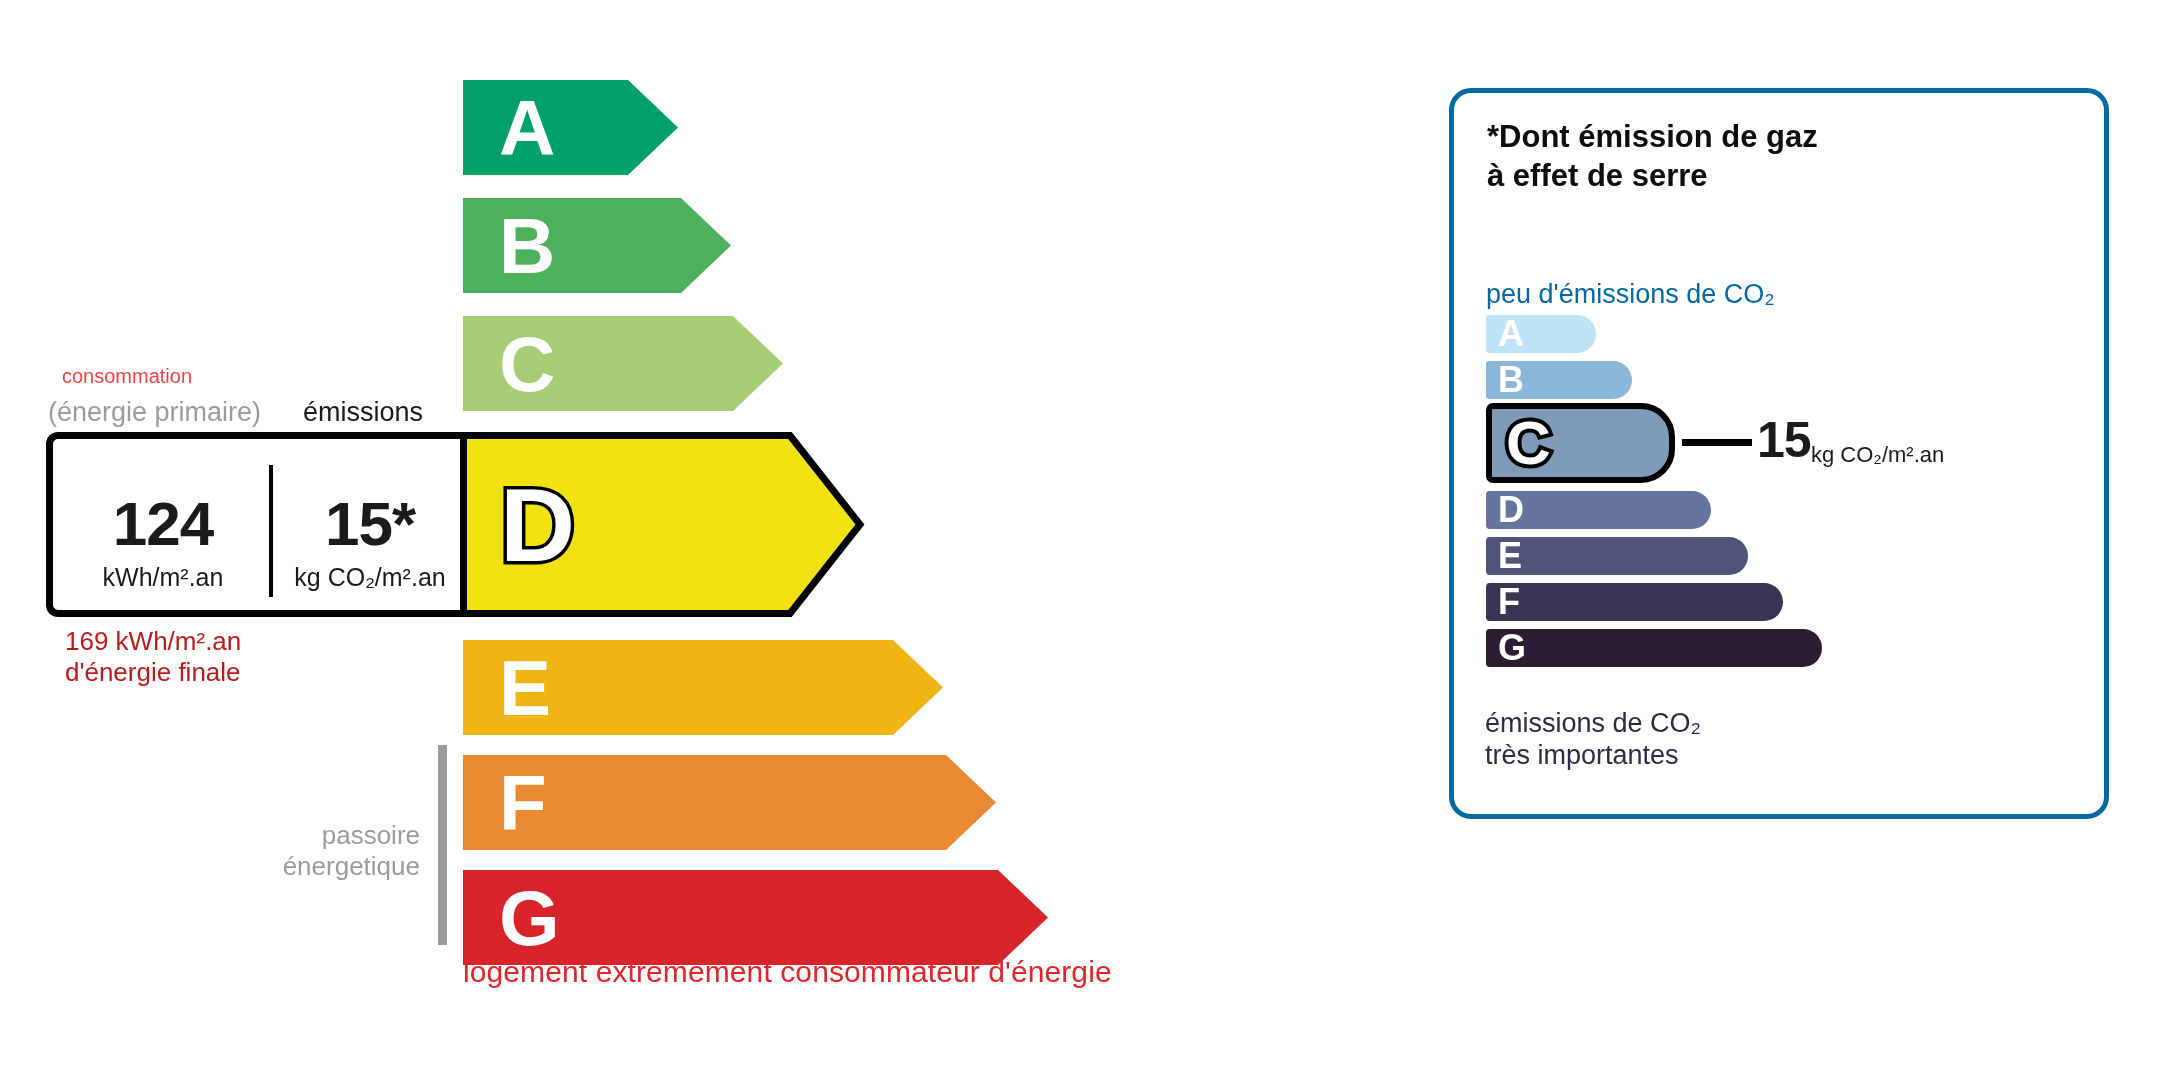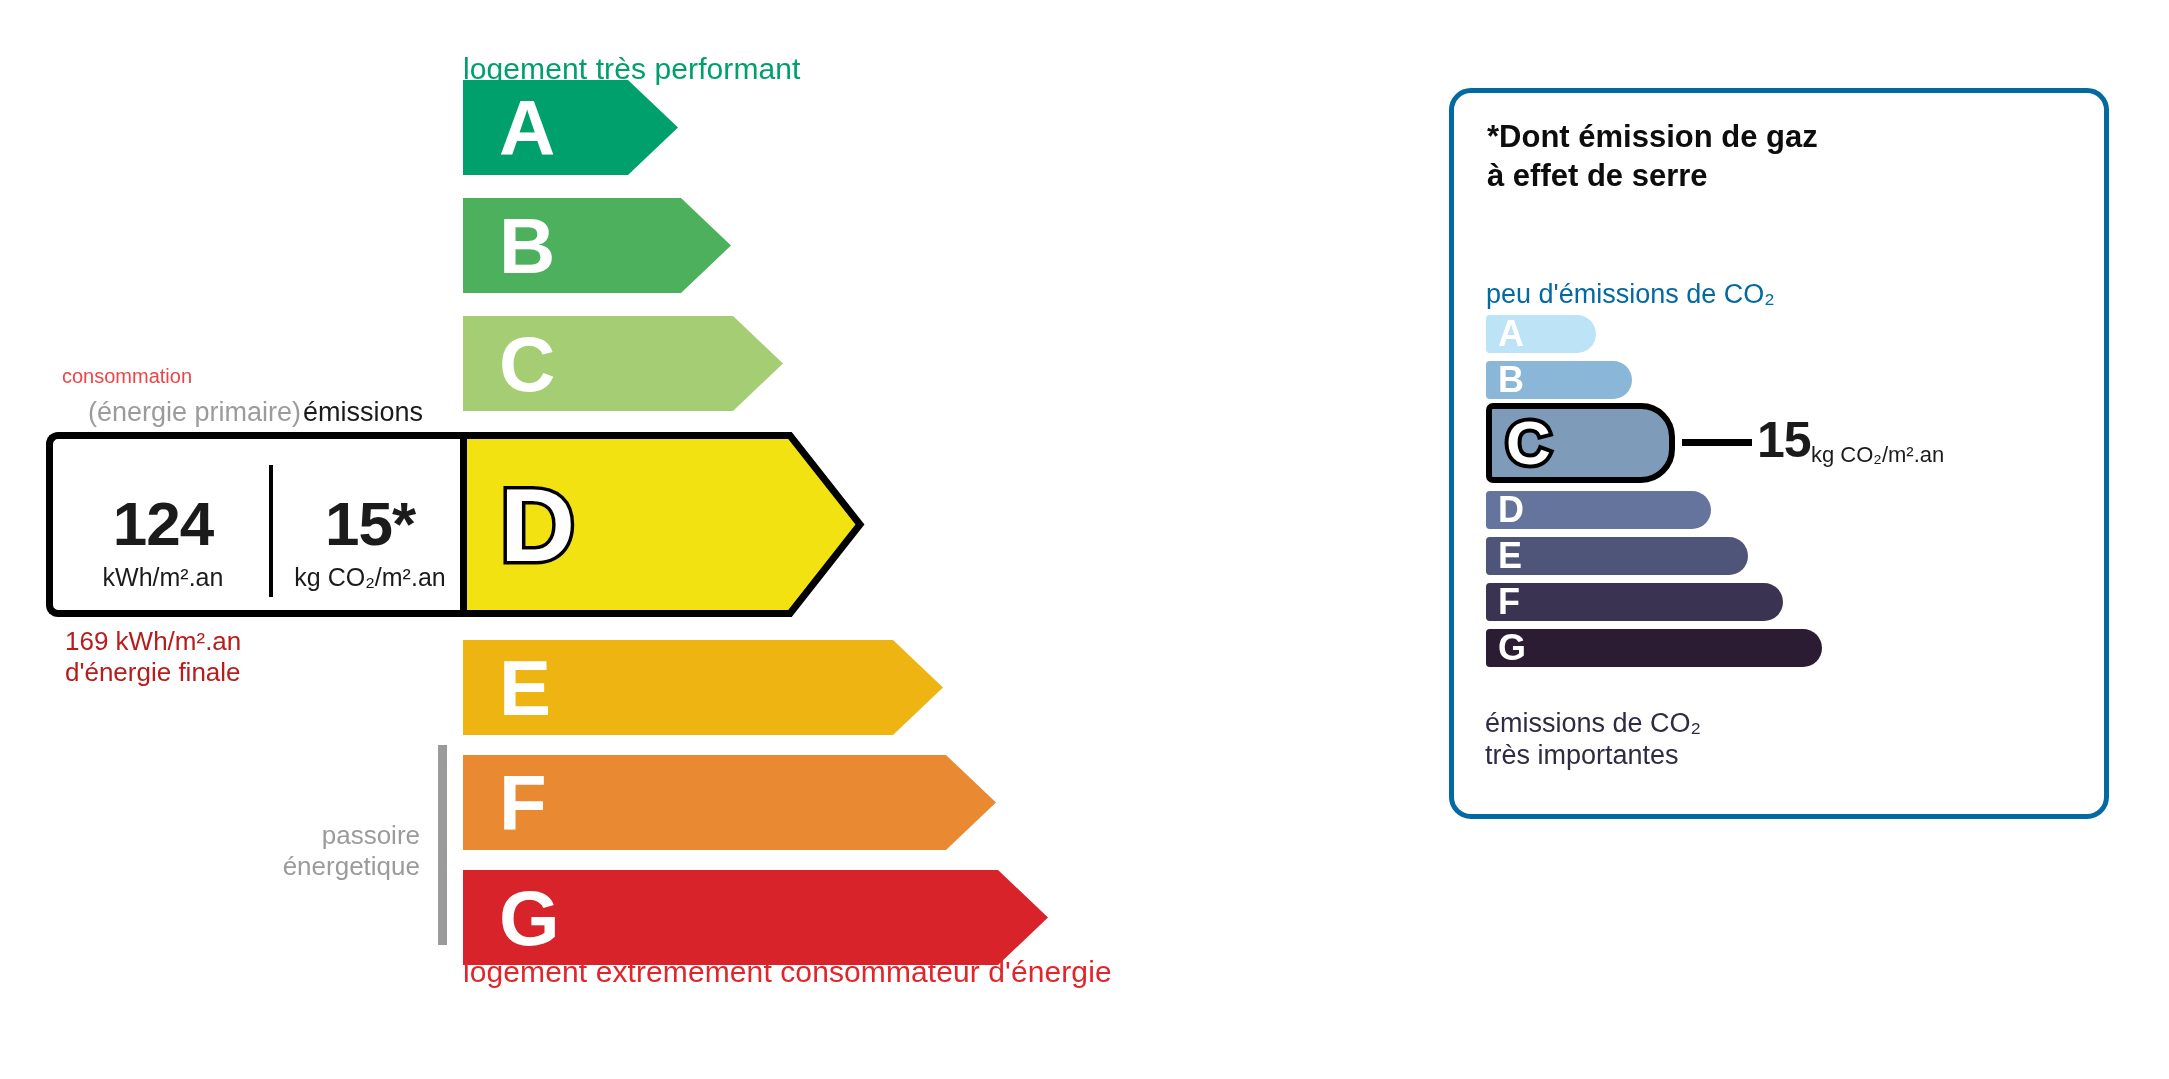--- a/index.html
+++ b/index.html
@@ -49,21 +49,21 @@
     position:absolute;left:216px;top:26px;width:4px;height:132px;background:#000;
   }
   .vb-cell{position:absolute;text-align:center;}
   .vb-num{font-size:62px;font-weight:bold;line-height:1;letter-spacing:-1px;}
   .vb-unit{font-size:25px;line-height:1;margin-top:10px;}
   #vb-left{left:10px;top:54px;width:200px;}
   #vb-right{left:222px;top:54px;width:190px;}
 
   
   .cap-consommation{position:absolute;left:62px;top:365px;font-size:20px;color:#ef4444;}
-  .cap-primaire{position:absolute;left:48px;top:397px;font-size:27px;color:#9b9b9b;margin-left:40px;}
+  .cap-primaire{position:absolute;left:48px;top:397px;font-size:27px;color:#9b9b9b;}
   .cap-emissions{position:absolute;left:303px;top:397px;font-size:27px;color:#1b1b1b;}
   .cap-finale{position:absolute;left:65px;top:626px;font-size:26px;color:#b91c1c;line-height:1.18;}
 
   
   .passoire-bar{position:absolute;left:438px;top:745px;width:9px;height:200px;background:#9b9b9b;}
   .passoire-txt{position:absolute;left:250px;top:820px;width:170px;text-align:right;
                 font-size:26px;color:#9b9b9b;line-height:1.18;}
 
   
   #co2panel{
@@ -94,21 +94,20 @@
   .co2-val{position:absolute;font-size:50px;font-weight:bold;line-height:1;letter-spacing:-1px;}
   .co2-unit{position:absolute;font-size:22px;line-height:1;}
 </style>
 </head>
 <body>
 
 <div id="root">
 
   <div id="ladder">
 
-    <div class="top-caption nowrap">logement très performant</div>
 
     <div class="band" id="band-A" style="left:463px;top:80px;">
       <svg width="230" height="95" viewBox="0 0 230 95" aria-hidden="true">
         <path id="pA" d="M0,0 H165 L215,47.5 L165,95 H0 Z" fill="#00a06d"></path>
       </svg>
       <span class="letter">A</span>
     </div>
 
     <div class="band" id="band-B" style="left:463px;top:198px;">
       <svg width="285" height="95" viewBox="0 0 285 95" aria-hidden="true">

